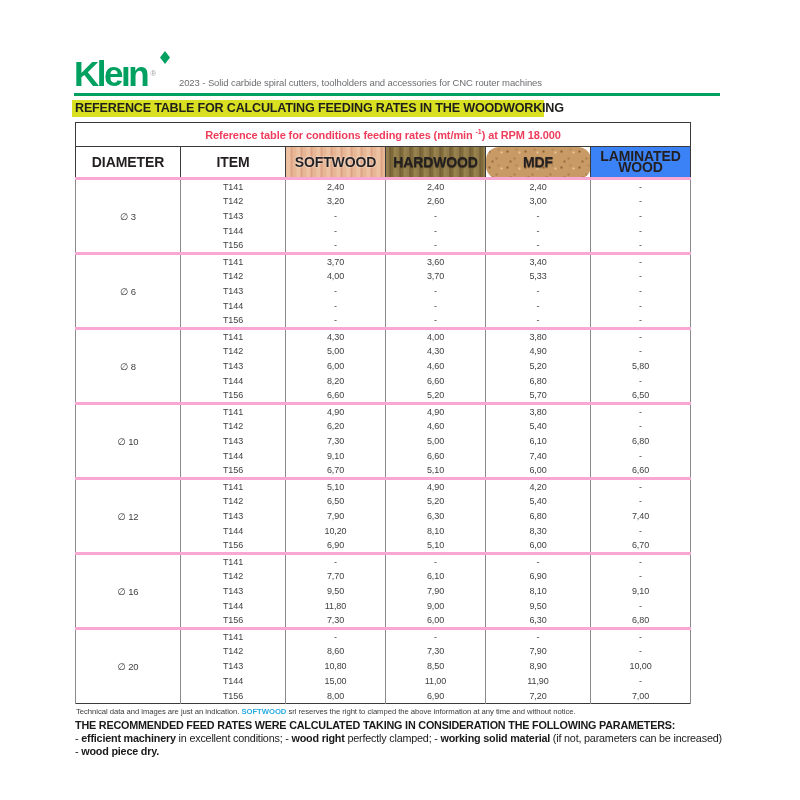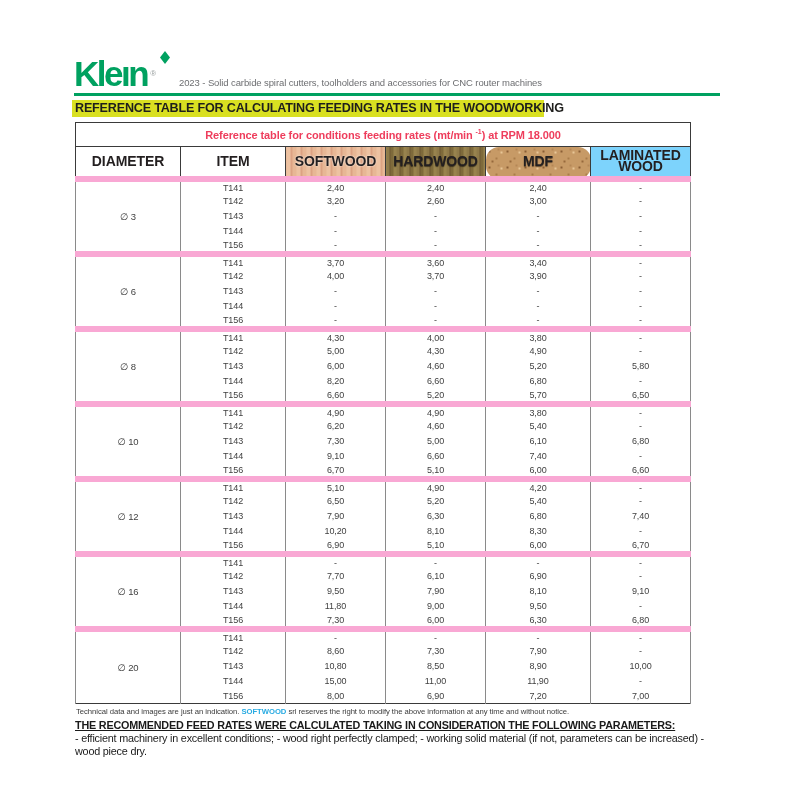--- a/index.html
+++ b/index.html
@@ -32,32 +32,32 @@
       color:#fff; text-shadow:0 1px 1px rgba(0,0,0,.55);margin-left:37px; }
   th.c-mdf { background-color:#C79A66;
       background-image:
         radial-gradient(circle at 3px 4px, #8A5F35 0.8px, transparent 1.3px),
         radial-gradient(circle at 10px 11px, #A97C4A 0.9px, transparent 1.4px),
         radial-gradient(circle at 15px 5px, #E8C697 1.1px, transparent 1.6px),
         radial-gradient(circle at 6px 14px, #95683B 0.7px, transparent 1.2px),
         radial-gradient(circle at 12px 2px, #B58756 0.8px, transparent 1.3px);
       background-size:18px 16px;
       color:#fff; text-shadow:0 1px 1px rgba(0,0,0,.5);border-radius:13px; }
-  th.c-laminated { background:#7dd3fc; color:#14344D; }
+  th.c-laminated { background:#3b82f6; color:#14344D; }
   tbody td { height:15px; font-size:9px; color:#3f3f3f; text-align:center; vertical-align:middle;
              border-left:1px solid #8a8a8a; border-right:1px solid #8a8a8a; letter-spacing:-0.1px; }
-  tbody tr.group-first td { border-top:6px solid #f9a8d4; }
+  tbody tr.group-first td { border-top:3px solid #f9a8d4; }
   tbody td.diam-cell { font-size:9.5px; color:#3f3f3f; }
 
   
   .disclaimer { position:absolute; left:76px; top:707px; font-size:7.7px; color:#3a3a3a; letter-spacing:-0.05px; white-space:nowrap; }
   .disclaimer .sistemi { color:#29ABE2; font-weight:bold; }
-  .params-heading { position:absolute; left:75px; top:719px; font-size:10.8px; font-weight:bold; color:#1a1a1a; letter-spacing:-0.2px; white-space:nowrap;text-decoration:underline; }
+  .params-heading { position:absolute; left:75px; top:719px; font-size:10.8px; font-weight:bold; color:#1a1a1a; letter-spacing:-0.2px; white-space:nowrap; }
   .params-text { position:absolute; left:75px; top:732px; width:648px; font-size:10.8px; color:#1a1a1a; line-height:13px; letter-spacing:-0.2px; }
-  .params-text .b { font-weight:normal; }
+  .params-text .b { font-weight:bold; }
 </style>
 </head>
 <body>
 
 <div class="page">
 
   <div class="logo">
     <span>Kleın</span>
     <span class="diamond"></span>
     <span class="reg">®</span>
@@ -130,21 +130,21 @@
           <td>T141</td>
           <td>3,70</td>
           <td>3,60</td>
           <td>3,40</td>
           <td>-</td>
         </tr>
         <tr>
           <td>T142</td>
           <td>4,00</td>
           <td>3,70</td>
-          <td>3,90</td>
+          <td>5,33</td>
           <td>-</td>
         </tr>
         <tr>
           <td>T143</td>
           <td>-</td>
           <td>-</td>
           <td>-</td>
           <td>-</td>
         </tr>
         <tr>
@@ -338,18 +338,18 @@
           <td>T156</td>
           <td>8,00</td>
           <td>6,90</td>
           <td>7,20</td>
           <td>7,00</td>
         </tr>
       </tbody>
   </table>
 
   <div class="disclaimer">
-    <span>Technical data and images are just an indication. </span><span class="sistemi">SOFTWOOD</span><span> srl reserves the right to modify the above information at any time and without notice.</span>
+    <span>Technical data and images are just an indication. </span><span class="sistemi">SOFTWOOD</span><span> srl reserves the right to clamped the above information at any time and without notice.</span>
   </div>
   <div class="params-heading">THE RECOMMENDED FEED RATES WERE CALCULATED TAKING IN CONSIDERATION THE FOLLOWING PARAMETERS:</div>
   <div class="params-text"><span>- </span><span class="b">efficient machinery</span><span> in excellent conditions; - </span><span class="b">wood right</span><span> perfectly clamped; - </span><span class="b">working solid material</span><span> (if not, parameters can be increased) - </span><span class="b">wood piece dry.</span></div>
 
 </div>
 
 </body></html>

